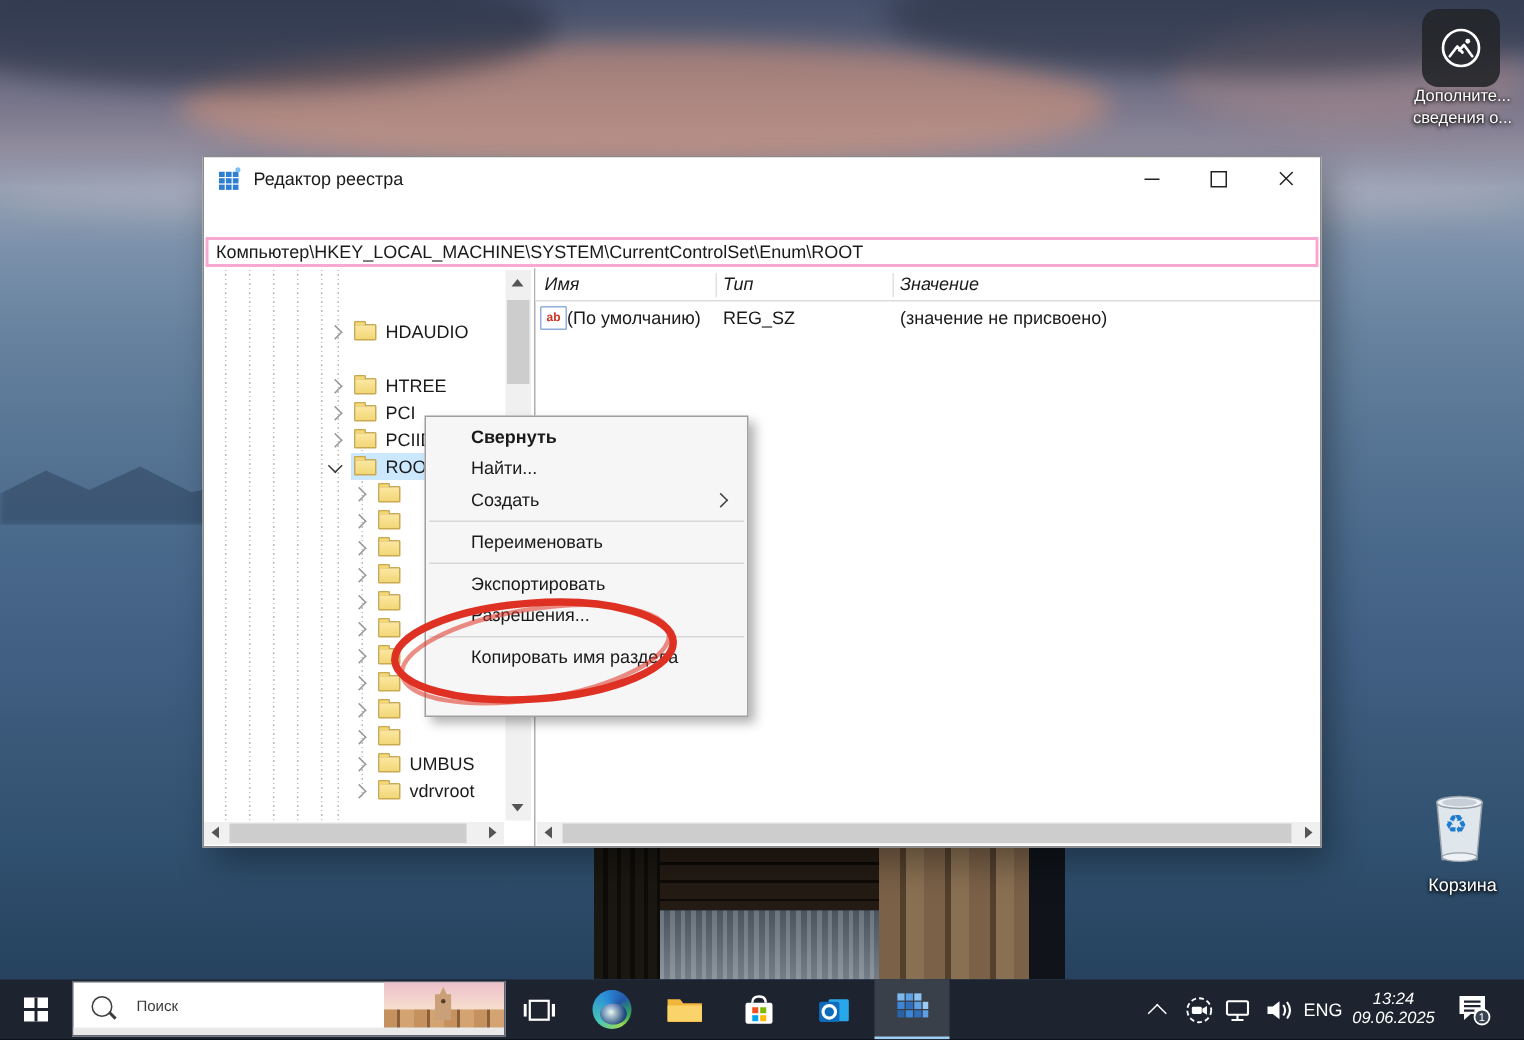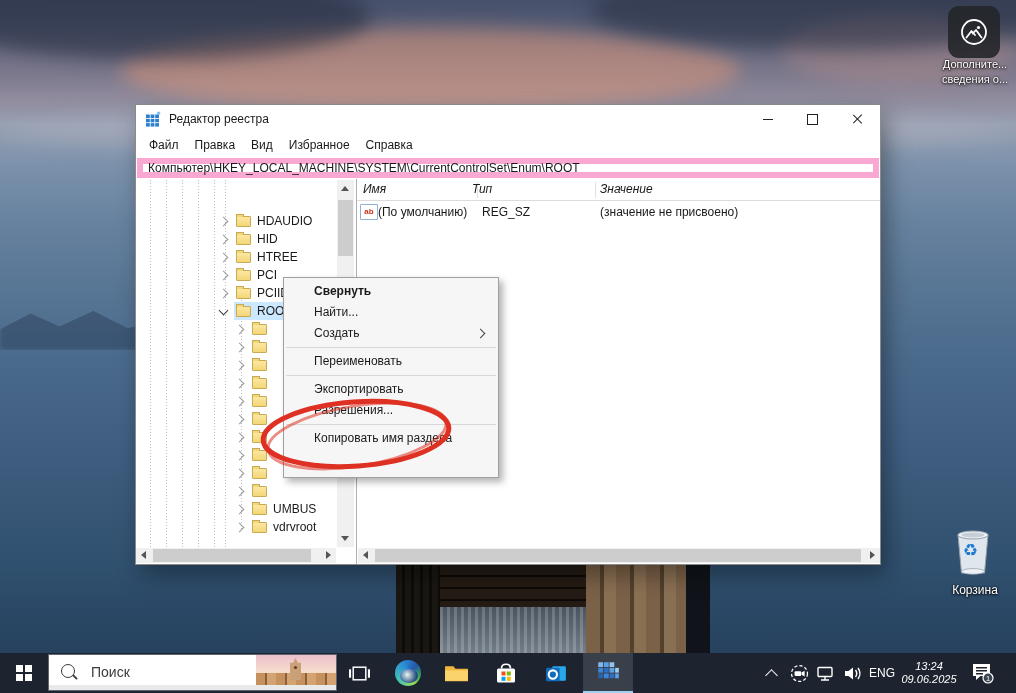--- a/index.html
+++ b/index.html
@@ -13,21 +13,21 @@
   .titlebar{position:absolute;left:0;top:0;width:744px;height:28px;background:#fff;display:flex;align-items:center;}
   .titletext{margin-left:8px;}
   .winbtn{position:absolute;top:0;width:45px;height:28px;display:flex;align-items:center;justify-content:center;}
   .minglyph{width:10px;height:1px;background:#222;}
   .maxglyph{width:9px;height:9px;border:1px solid #222;}
   .closeglyph{position:relative;width:12px;height:12px;}
   .closeglyph::before,.closeglyph::after{content:'';position:absolute;left:5.5px;top:0;width:1.2px;height:12px;background:#222;}
   .closeglyph::before{transform:rotate(45deg);}.closeglyph::after{transform:rotate(-45deg);}
   .menubar{position:absolute;left:0;top:27px;width:744px;height:25px;display:flex;align-items:center;padding-left:5px;box-sizing:border-box;}
   .menubar span{padding:3px 8px;}
-  .addrbar{position:absolute;left:1px;top:53px;width:742px;height:20px;border:6px solid #f9a8d4;box-sizing:border-box;background:#fff;display:flex;align-items:center;padding-left:5px;}
+  .addrbar{position:absolute;left:1px;top:53px;width:742px;height:20px;border:2px solid #f9a8d4;box-sizing:border-box;background:#fff;display:flex;align-items:center;padding-left:5px;}
   
   .treeview{position:absolute;left:0;top:75px;width:200px;height:368px;overflow:hidden;background:#fff;}
   .guide{position:absolute;top:0;bottom:0;width:1px;background-image:repeating-linear-gradient(180deg,#bdbdbd 0 1px,transparent 1px 3px);}
   .trow{position:absolute;left:0;width:200px;height:18px;margin-top:32px;}
   .trow.selected::before{content:'';position:absolute;left:98px;top:0;width:70px;height:18px;background:#cce8ff;}
   .chev{position:absolute;width:6px;height:6px;border-right:1.4px solid #9a9a9a;border-bottom:1.4px solid #9a9a9a;transform:rotate(-45deg);top:6px;}
   .chev.open{border-color:#3c3c3c;transform:rotate(45deg);top:5px;}
   .folder{position:absolute;top:4px;width:15px;height:11px;background:linear-gradient(#fbe7a1,#f2d778);border:1px solid #c9a952;border-radius:1px;box-sizing:border-box;}
   .folder::before{content:'';position:absolute;left:-1px;top:-3px;width:6px;height:2px;background:#f2d778;border:1px solid #c9a952;border-bottom:none;border-radius:1px 1px 0 0;}
   .tlabel{position:absolute;top:2px;white-space:nowrap;}
@@ -57,21 +57,21 @@
   .recysym{position:absolute;left:13px;top:17px;font-size:17px;color:#1f7bd0;font-family:"DejaVu Sans",sans-serif;}
   
   .pier{position:absolute;left:396px;top:565px;width:314px;height:88px;overflow:hidden;}
   
   .taskbar{position:absolute;left:0;top:653px;width:1016px;height:40px;background:#1d2430;z-index:40;color:#fff;}
   .tb{position:absolute;top:0;height:40px;display:flex;align-items:center;justify-content:center;}
   .searchbox{position:absolute;left:48px;top:1px;width:289px;height:37px;background:#fff;border:1px solid #5f6672;box-sizing:border-box;}
   .searchbox::after{content:'';position:absolute;left:0;bottom:0;width:100%;height:5px;background:#e9e9e9;}
   .mag{position:absolute;left:12px;top:9px;width:12px;height:12px;border:1.8px solid #3d3d3d;border-radius:50%;}
   .mag::after{content:'';position:absolute;left:10px;top:11px;width:6px;height:1.8px;background:#3d3d3d;transform:rotate(45deg);}
-  .searchfield{position:absolute;left:40px;top:0;width:170px;height:31px;border:none;outline:none;font-size:14px;color:#3b3b3b;font-family:"Liberation Sans","DejaVu Sans",sans-serif;background:transparent;}
+  .searchfield{position:absolute;left:40px;top:0;width:170px;height:31px;border:none;outline:none;font-size:10px;color:#3b3b3b;font-family:"Liberation Sans","DejaVu Sans",sans-serif;background:transparent;}
   .searchfield::placeholder{color:#3b3b3b;opacity:1;}
   .bingthumb{position:absolute;right:0;top:0;width:80px;height:31px;overflow:hidden;background:linear-gradient(180deg,#ecc0cb 0%,#f6ddcd 55%,#e9c39f 70%,#c79468 100%);}
   .bingbldg{position:absolute;bottom:0;left:0;width:80px;height:13px;background:repeating-linear-gradient(90deg,#c4915f 0 9px,#8a5f3a 9px 11px,#d3a471 11px 20px);}
   .bingtower{position:absolute;left:34px;bottom:6px;width:11px;height:22px;background:#c9a077;clip-path:polygon(0 100%,0 22%,28% 22%,50% 0,72% 22%,100% 22%,100% 100%);}
   .bingtower::after{content:'';position:absolute;left:4px;top:8px;width:3px;height:3px;border-radius:50%;background:#5a3d26;}
   .winflag{width:16px;height:16px;background:linear-gradient(#1d2430,#1d2430) 7px 0/2px 16px no-repeat,linear-gradient(#1d2430,#1d2430) 0 7px/16px 2px no-repeat,#fff;}
   .edgeball{width:26px;height:26px;border-radius:50%;background:conic-gradient(from 150deg,#9ddc50,#45c5b8 22%,#2a8cd8 52%,#2456a8 72%,#35a858 88%,#9ddc50);position:relative;overflow:hidden;}
   .edgeball::after{content:'';position:absolute;left:5px;top:9px;width:18px;height:14px;border-radius:50%;background:radial-gradient(circle at 40% 40%,rgba(255,255,255,.85),rgba(27,63,134,.9) 70%);}
   .activetile{position:absolute;left:583px;top:0;width:50px;height:40px;background:rgba(255,255,255,.13);border-bottom:2px solid #9ecff2;box-sizing:border-box;display:flex;align-items:center;justify-content:center;}
   .chevup{width:8px;height:8px;border-left:1.6px solid #fff;border-top:1.6px solid #fff;transform:rotate(45deg);margin-top:4px;}
@@ -140,49 +140,37 @@
           <span class="minglyph"></span>
         </div>
       <div class="winbtn" style="left:744px;margin-left:-90px;">
           <span class="maxglyph"></span>
         </div>
       <div class="winbtn" style="left:744px;margin-left:-45px;">
           <span class="closeglyph"></span>
         </div>
     </div>
 
-    <div class="menubar">
-      <span>Файл</span>
-      <span>Правка</span>
-      <span>Вид</span>
-      <span>Избранное</span>
-      <span>Справка</span>
-    </div>
 
     <div class="addrbar">Компьютер\HKEY_LOCAL_MACHINE\SYSTEM\CurrentControlSet\Enum\ROOT</div>
 
     <div class="treeview">
       <div class="guide" style="left:14px;"></div>
       <div class="guide" style="left:30px;"></div>
       <div class="guide" style="left:46px;"></div>
       <div class="guide" style="left:62px;"></div>
       <div class="guide" style="left:78px;"></div>
       <div class="guide" style="left:89px;"></div>
       <div class="guide" style="left:105px;top:108px;height:243px;bottom:auto;"></div>
 
       <div class="trow l0" style="top:0;">
           <span class="chev"></span>
           <span class="folder"></span>
           <span class="tlabel">HDAUDIO</span>
         </div>
-      <div class="trow l0" style="top:18px;">
-          <span class="chev"></span>
-          <span class="folder"></span>
-          <span class="tlabel">HID</span>
-        </div>
       <div class="trow l0" style="top:36px;">
           <span class="chev"></span>
           <span class="folder"></span>
           <span class="tlabel">HTREE</span>
         </div>
       <div class="trow l0" style="top:54px;">
           <span class="chev"></span>
           <span class="folder"></span>
           <span class="tlabel">PCI</span>
         </div>
@@ -270,21 +258,21 @@
       <div class="sbarr" style="left:5px;top:3px;border-top:4.5px solid transparent;border-bottom:4.5px solid transparent;border-right:5px solid #555;"></div>
       <div class="thumb" style="left:17px;top:1px;width:158px;height:13px;"></div>
       <div class="sbarr" style="right:5px;top:3px;border-top:4.5px solid transparent;border-bottom:4.5px solid transparent;border-left:5px solid #555;"></div>
     </div>
 
     <div class="divider"></div>
 
     <div class="listhead">
       <span class="cell" style="left:6px;">Имя</span>
       <div class="colsep" style="left:120px;"></div>
-      <span class="cell" style="left:115px;">Тип</span>
+      <span class="cell" style="left:125px;">Тип</span>
       <div class="colsep" style="left:238px;"></div>
       <span class="cell" style="left:243px;">Значение</span>
     </div>
     <div class="lrow">
       <span class="abicon">ab</span>
       <span class="cell" style="left:21px;">(По умолчанию)</span>
       <span class="cell" style="left:125px;">REG_SZ</span>
       <span class="cell" style="left:243px;">(значение не присвоено)</span>
     </div>
 

